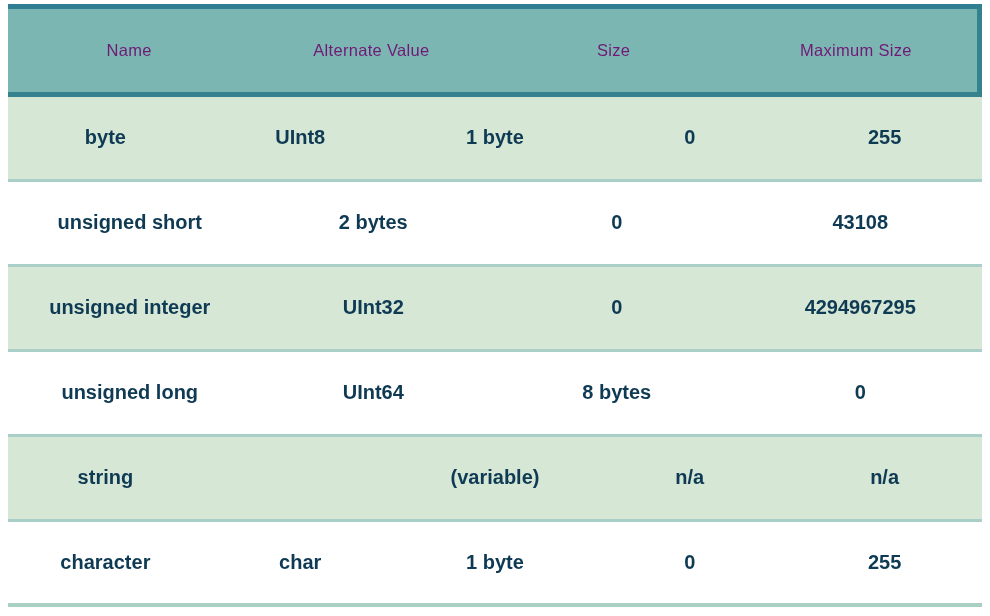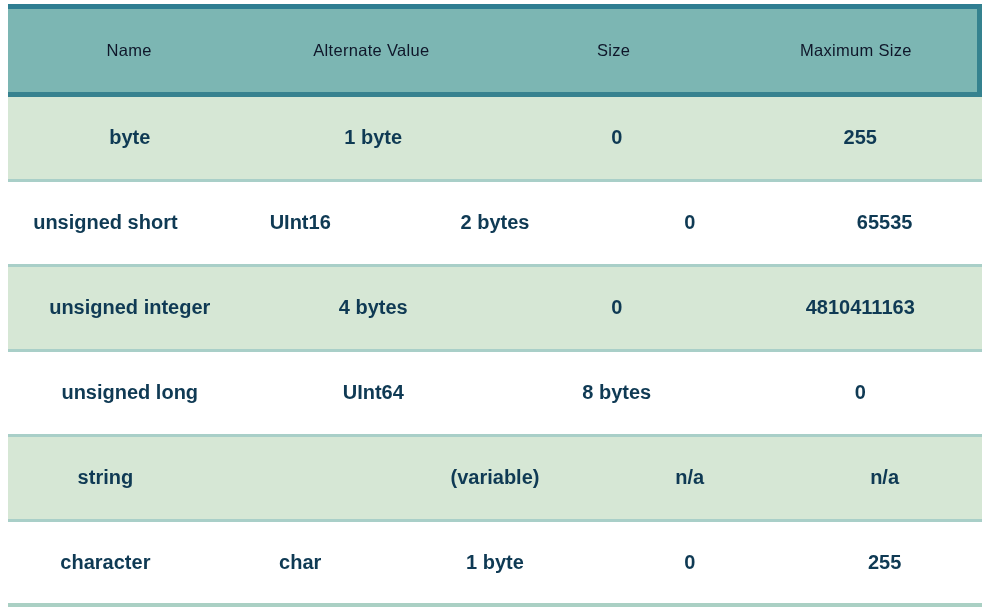--- a/index.html
+++ b/index.html
@@ -21,21 +21,21 @@
     border-top: 5px solid #2f7e92;
     border-right: 5px solid #35828f;
     border-bottom: 5px solid #37828f;
   }
   .header-cell {
     flex: 1;
     display: flex;
     align-items: center;
     justify-content: center;
     text-align: center;
-    color: #0f172a;
+    color: #701a75;
     font-size: 16.5px;
     font-weight: 400;
     letter-spacing: 0.3px;
   }
   .row {
     display: flex;
     height: 85px;
     background: #ffffff;
     border-bottom: 3px solid #a9cfc8;
   }
@@ -60,38 +60,38 @@
 <div class="table-wrap">
   <div class="header-row">
     <div class="header-cell">Name</div>
     <div class="header-cell">Alternate Value</div>
     <div class="header-cell">Size</div>
     <div class="header-cell">Maximum Size</div>
   </div>
   <div id="rows">
   <div class="row">
     <div class="cell">byte</div>
+    <div class="cell">UInt8</div>
     <div class="cell">1 byte</div>
     <div class="cell">0</div>
     <div class="cell">255</div>
   </div>
 
   <div class="row">
     <div class="cell">unsigned short</div>
-    <div class="cell">UInt16</div>
     <div class="cell">2 bytes</div>
     <div class="cell">0</div>
-    <div class="cell">65535</div>
+    <div class="cell">43108</div>
   </div>
 
   <div class="row">
     <div class="cell">unsigned integer</div>
-    <div class="cell">4 bytes</div>
+    <div class="cell">UInt32</div>
     <div class="cell">0</div>
-    <div class="cell">4810411163</div>
+    <div class="cell">4294967295</div>
   </div>
 
   <div class="row">
     <div class="cell">unsigned long</div>
     <div class="cell">UInt64</div>
     <div class="cell">8 bytes</div>
     <div class="cell">0</div>
   </div>
 
   <div class="row">

